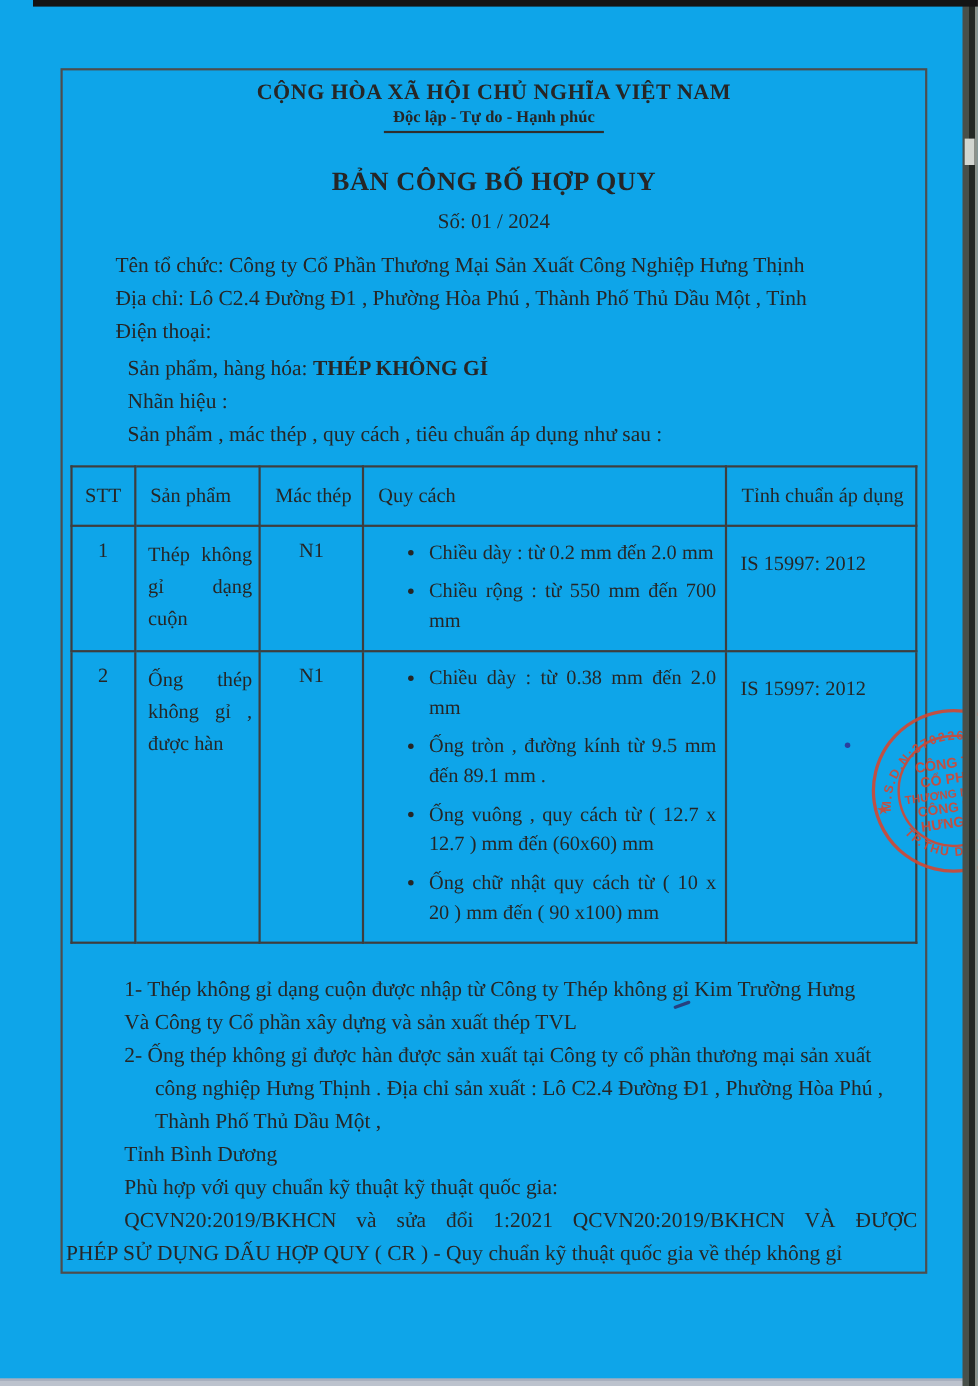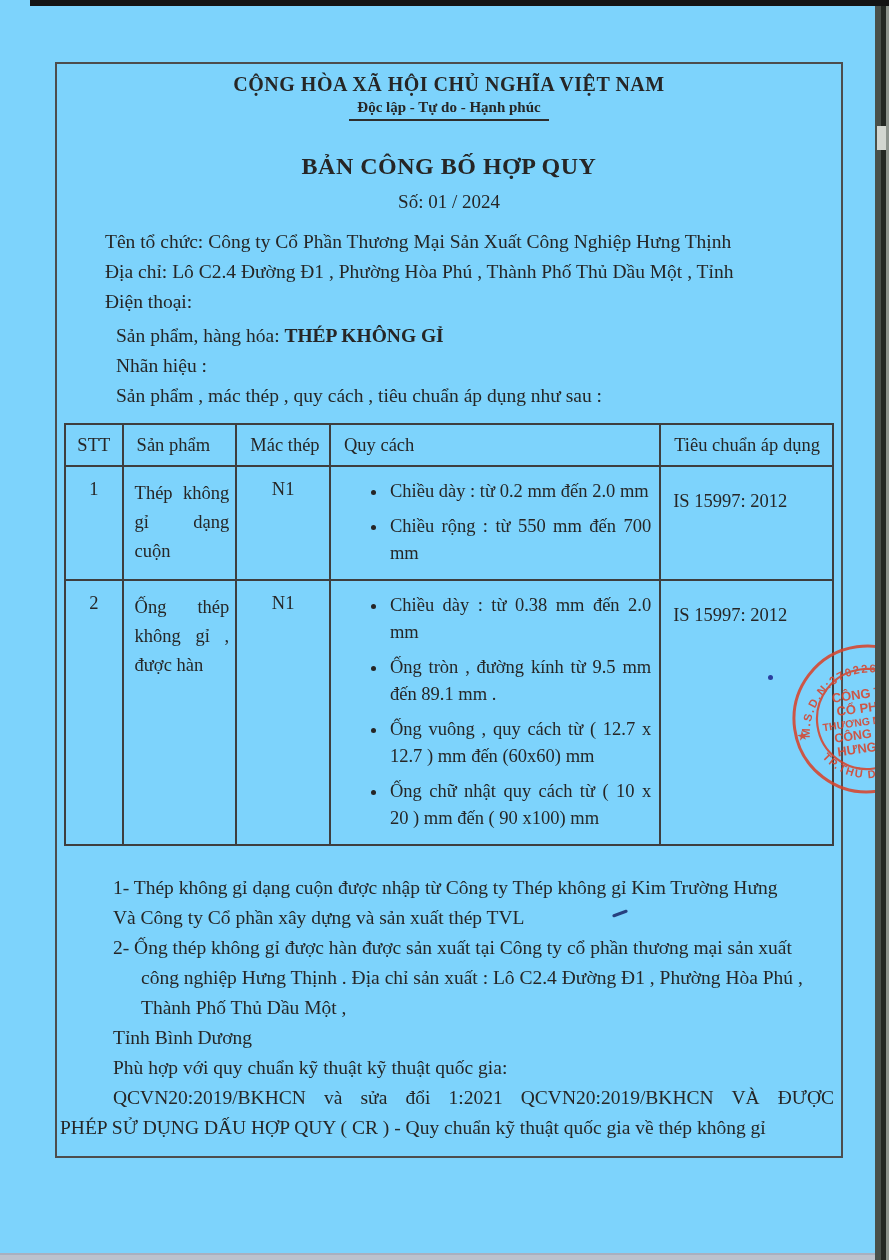--- a/index.html
+++ b/index.html
@@ -1,18 +1,18 @@
 <!DOCTYPE html>
 <html><head>
 <meta charset="utf-8">
 <style>
   html,body { margin:0; padding:0; background:#e8e8e8; }
   .page {
     position:relative; width:889px; height:1260px; margin:0 auto;
-    background:#7dd3fc; overflow:hidden;
+    background:#0ea5e9; overflow:hidden;
     font-family:"Liberation Serif","DejaVu Serif",serif; color:#262626;
   }
   
   .scan-top { position:absolute; top:0; left:30px; right:0; height:6px; background:#141414; z-index:60; }
   .scan-right { position:absolute; top:0; right:0; width:14px; height:1260px; z-index:55;
     background:linear-gradient(to right,#49504a 0 6px,#232823 6px 11px,#8d948d 11px 14px); }
   .scan-right-notch { position:absolute; top:126px; right:3px; width:9px; height:24px; background:#d2d6d0; z-index:56; }
   .scan-bottom { position:absolute; bottom:0; left:0; width:100%; height:7px; z-index:54;
     background:linear-gradient(to bottom,#a9b0bf 0 2px,#bcc2cd 2px 7px); }
 
@@ -36,21 +36,21 @@
   .product-block { margin:4px 8px 0 59px; font-size:19.5px; }
   .product-block .t-line { line-height:30px; white-space:nowrap; }
   .bold { font-weight:bold; }
 
   table.spec-table {
     border-collapse:collapse; table-layout:fixed; width:770px; margin:12px auto 0 auto;
     font-size:18.5px;
   }
   .spec-table th, .spec-table td { border:2px solid #3e3e3e; vertical-align:top; }
   .spec-table th { font-weight:normal; text-align:left; vertical-align:middle;
-    height:42px; padding:2px 6px 2px 13px; box-sizing:border-box;margin-top:28px; }
+    height:54px; padding:2px 6px 2px 13px; box-sizing:border-box;margin-top:28px; }
   th.col-stt { text-align:center; padding:2px 2px; }
   col.c-stt { width:7.5%; } col.c-prod { width:14.8%; } col.c-mark { width:12.2%; }
   col.c-spec { width:43%; } col.c-std { width:22.5%; }
   td.cell-stt { text-align:center; padding:12px 2px 8px 2px; }
   td.cell-prod { padding:12px 6px 8px 11px; text-align:justify; line-height:29px; }
   td.cell-mark { text-align:center; padding:12px 2px 8px 2px; }
   td.cell-spec { padding:11px 8px 4px 0;margin-left:29px; }
   td.cell-std { padding:24px 4px 8px 12px; }
   ul.spec-list { margin:0; padding-left:57px; }
   li.spec-item { padding-left:2px; margin-bottom:8px; line-height:27px; text-align:justify; }
@@ -108,21 +108,21 @@
           <col class="c-mark">
           <col class="c-spec">
           <col class="c-std">
       </colgroup>
       <thead>
         <tr>
           <th class="col-stt">STT</th>
           <th>Sản phẩm</th>
           <th>Mác thép</th>
           <th>Quy cách</th>
-          <th>Tiêu chuẩn áp dụng</th>
+          <th>Tỉnh chuẩn áp dụng</th>
         </tr>
       </thead>
       <tbody>
         <tr>
           <td class="cell-stt">1</td>
           <td class="cell-prod">Thép không gỉ dạng cuộn</td>
           <td class="cell-mark">N1</td>
           <td class="cell-spec">
             <ul class="spec-list">
               <li class="spec-item">Chiều dày : từ 0.2 mm đến 2.0 mm</li>

